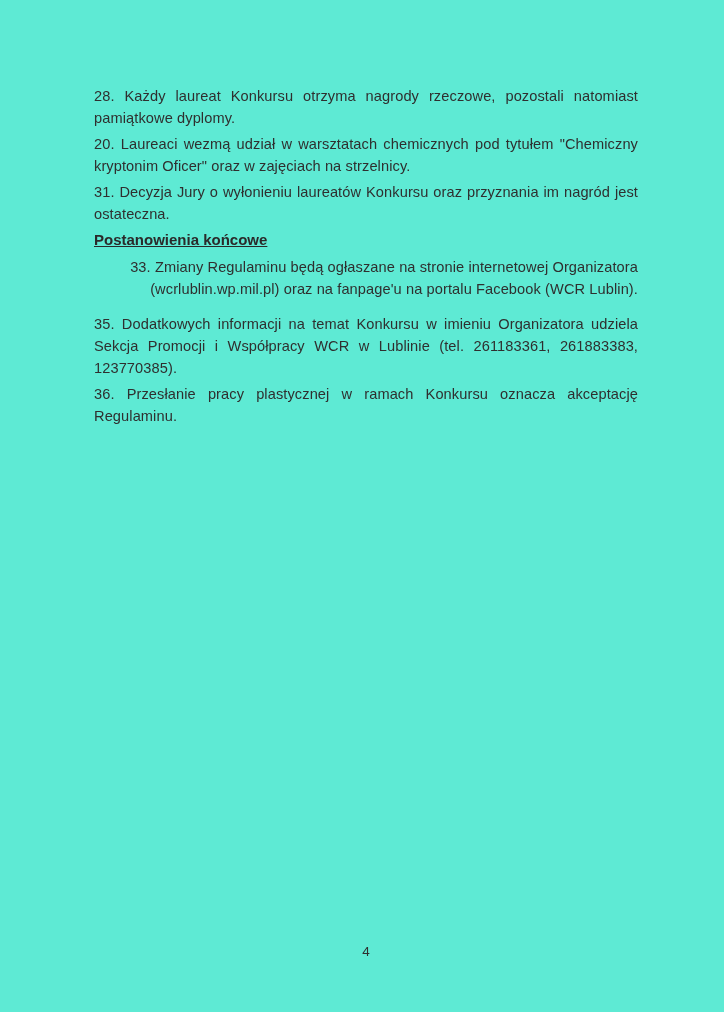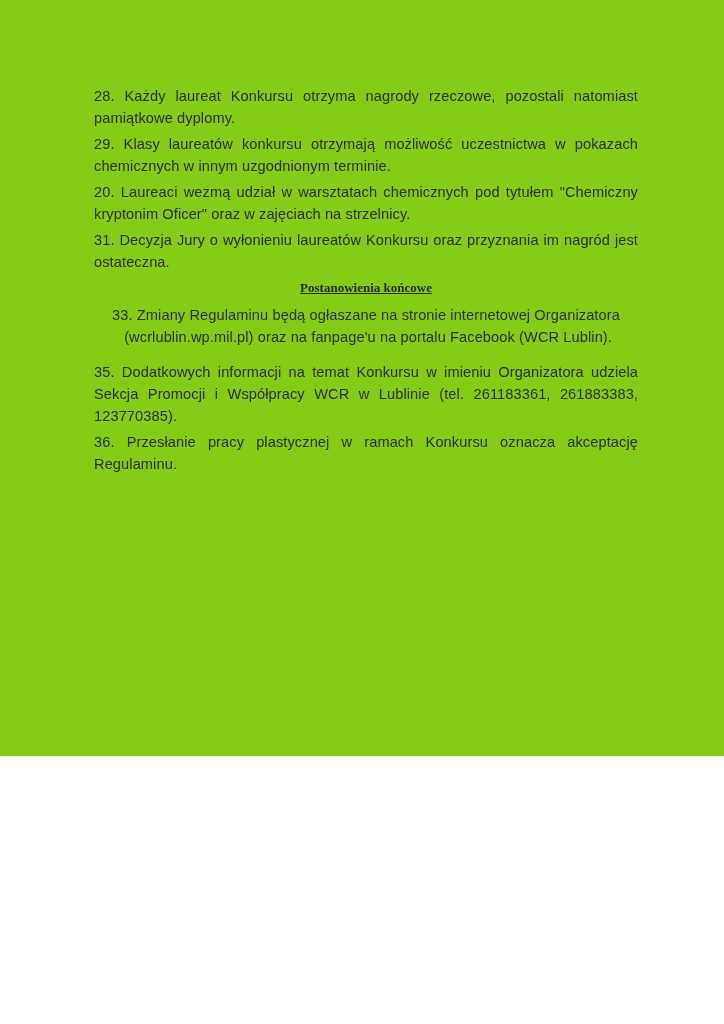--- a/index.html
+++ b/index.html
@@ -4,76 +4,73 @@
 <title>Regulamin – strona 4</title>
 <style>
   html, body {
     margin: 0;
     padding: 0;
     background: #ffffff;
   }
   .page {
     position: relative;
     width: 724px;
-    height: 756px;
-    background: #84cc16;
+    height: 1012px;
+    background: #5eead4;
     overflow: hidden;
     font-family: "Liberation Sans", sans-serif;
     color: #2f2f2f;
   }
   .content {
     position: absolute;
     left: 94px;
     top: 85px;
     width: 544px;
   }
   .para {
     margin: 0 0 4px 0;
     font-size: 14.6px;
     line-height: 22px;
     text-align: justify;
     white-space: pre-line;
     letter-spacing: 0.1px;
   }
   .para.align-left {
-    text-align: center;
+    text-align: right;
   }
   .para.gap-after {
     margin-bottom: 13px;
   }
   .section-heading {
     margin: 1px 0 5px 0;
-    font-size: 13px;
+    font-size: 15px;
     line-height: 22px;
     font-weight: bold;
-    text-align: center;
     text-decoration: underline;
     color: #2a2a2a;
-    font-family: Liberation Serif, serif;
   }
   .page-number {
     position: absolute;
     left: 94px;
     top: 941px;
     width: 544px;
     text-align: center;
     font-size: 13.5px;
     line-height: 22px;
     color: #2f2f2f;
   }
 </style>
 </head>
 <body>
 
 <div class="page">
   <div class="content">
 
     <p class="para">28. Każdy laureat Konkursu otrzyma nagrody rzeczowe, pozostali natomiast pamiątkowe dyplomy.</p>
 
-    <p class="para">29. Klasy laureatów konkursu otrzymają możliwość uczestnictwa w pokazach chemicznych w innym uzgodnionym terminie.</p>
 
     <p class="para">20. Laureaci wezmą udział w warsztatach chemicznych pod tytułem "Chemiczny kryptonim Oficer" oraz w zajęciach na strzelnicy.</p>
 
     <p class="para">31. Decyzja Jury o wyłonieniu laureatów Konkursu oraz przyznania im nagród jest ostateczna.</p>
 
     <h2 class="section-heading">Postanowienia końcowe</h2>
 
 
     <p class="para align-left gap-after">33. Zmiany Regulaminu będą ogłaszane na stronie internetowej Organizatora
 &nbsp;(wcrlublin.wp.mil.pl) oraz na fanpage'u na portalu Facebook (WCR Lublin).</p>

